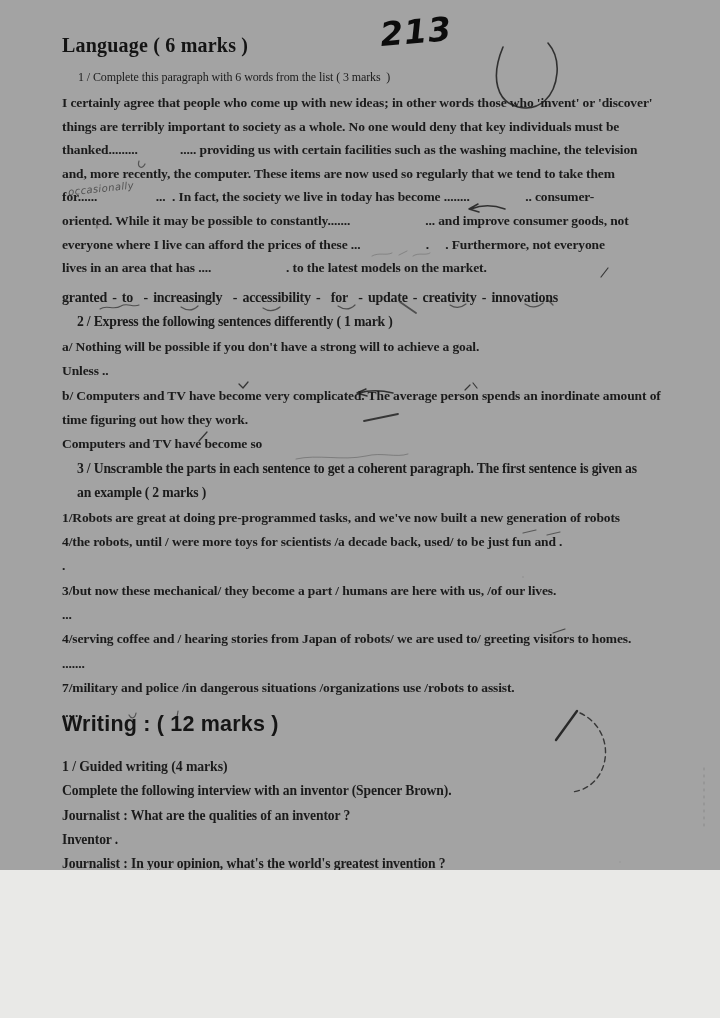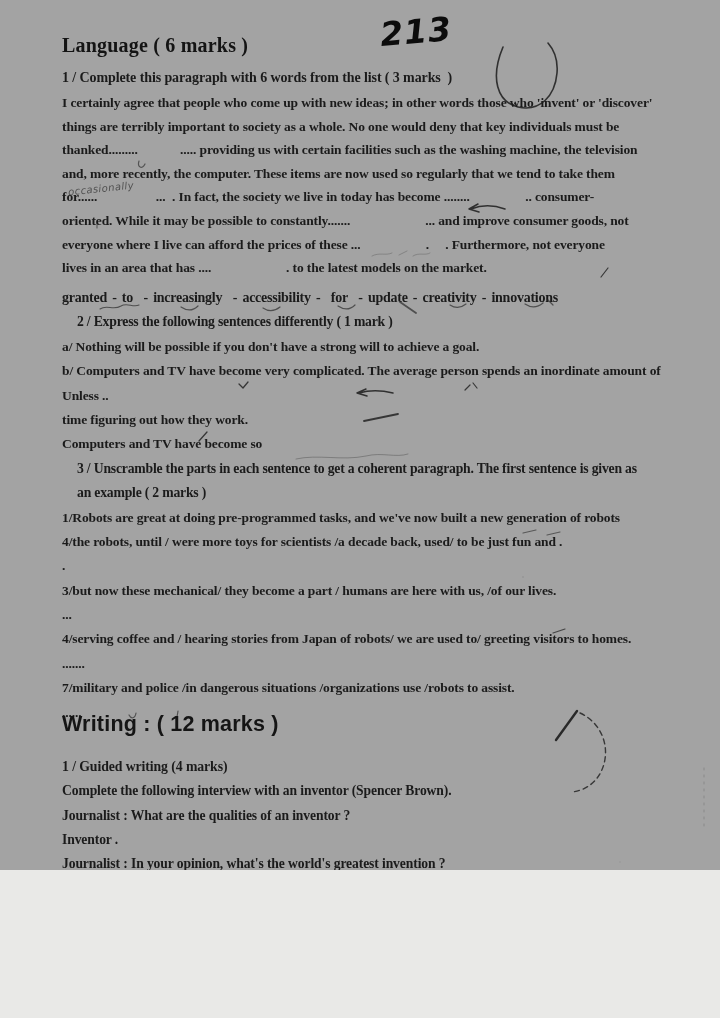--- a/index.html
+++ b/index.html
@@ -3,21 +3,21 @@
 <meta charset="utf-8">
 <style>
   html,body{margin:0;padding:0;}
   body{width:720px;height:1018px;background:#e9e9e7;overflow:hidden;}
   .page{position:absolute;left:0;top:0;width:720px;height:870px;background:#a3a3a3;
         font-family:"Liberation Serif",serif;color:#1b1b1b;overflow:hidden;}
   .abs{position:absolute;}
   .pre{white-space:pre;font-weight:bold;}
   h1.lang-title{position:absolute;top:34px;left:62px;margin:0;font-size:20px;font-weight:bold;
         letter-spacing:.2px;color:#141414;}
-  .ex1-heading{top:70px;left:62px;font-size:14px;font-weight:bold;letter-spacing:-.1px;}
+  .ex1-heading{top:70px;left:78px;font-size:12px;font-weight:normal;letter-spacing:-.1px;}
   .para1{top:91px;left:62px;right:40px;}
   .para1 .ln{height:23.6px;line-height:23.6px;font-size:13.5px;letter-spacing:-.12px;}
   .mid{top:286px;left:62px;right:30px;}
   .mid .ln{height:24.4px;line-height:24.4px;font-size:13.5px;letter-spacing:-.12px;}
   .mid .wordbank{font-weight:bold;font-size:14px;letter-spacing:-.25px;word-spacing:2px;}
   .mid .h{font-weight:bold;font-size:13.7px;letter-spacing:-.2px;margin-left:15px;}
   .writing-title{top:712px;left:62px;font-family:"Liberation Sans",sans-serif;font-size:21.5px;
         font-weight:bold;letter-spacing:.2px;color:#151515;}
   .wblock{top:755px;left:62px;}
   .wblock .ln{height:24.3px;line-height:24.3px;font-size:13.6px;letter-spacing:-.1px;}
@@ -50,22 +50,22 @@
     <div class="ln pre">for......                  ...  . In fact, the society we live in today has become ........                 .. consumer-</div>
     <div class="ln pre">oriented. While it may be possible to constantly.......                       ... and improve consumer goods, not</div>
     <div class="ln pre">everyone where I live can afford the prices of these ...                    .     . Furthermore, not everyone</div>
     <div class="ln pre">lives in an area that has ....                       . to the latest models on the market.</div>
   </div>
 
   <div class="abs mid">
     <div class="ln pre wordbank">granted - to  - increasingly  - accessibility -  for  - update - creativity - innovations</div>
     <div class="ln pre h">2 / Express the following sentences differently ( 1 mark )</div>
     <div class="ln pre">a/ Nothing will be possible if you don't have a strong will to achieve a goal.</div>
+    <div class="ln pre">Unless ..</div>
     <div class="ln pre">b/ Computers and TV have become very complicated. The average person spends an inordinate amount of</div>
-    <div class="ln pre">Unless ..</div>
     <div class="ln pre">time figuring out how they work.</div>
     <div class="ln pre">Computers and TV have become so</div>
     <div class="ln pre h">3 / Unscramble the parts in each sentence to get a coherent paragraph. The first sentence is given as</div>
     <div class="ln pre h">an example ( 2 marks )</div>
     <div class="ln pre">1/Robots are great at doing pre-programmed tasks, and we've now built a new generation of robots</div>
     <div class="ln pre">4/the robots, until / were more toys for scientists /a decade back, used/ to be just fun and .</div>
     <div class="ln pre">.</div>
     <div class="ln pre">3/but now these mechanical/ they become a part / humans are here with us, /of our lives.</div>
     <div class="ln pre">...</div>
     <div class="ln pre">4/serving coffee and / hearing stories from Japan of robots/ we are used to/ greeting visitors to homes.</div>

